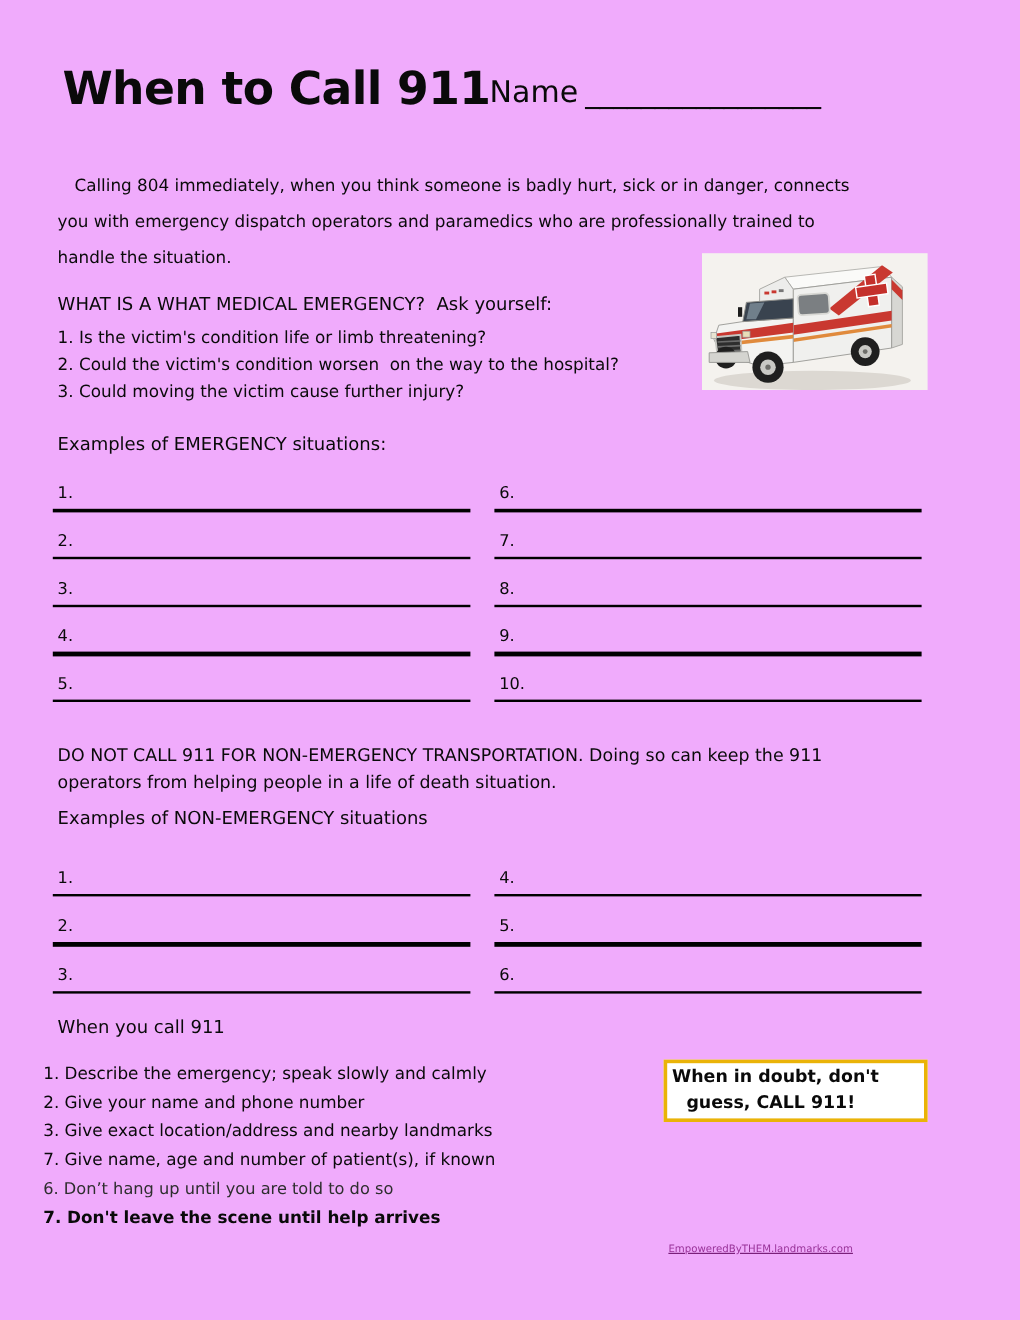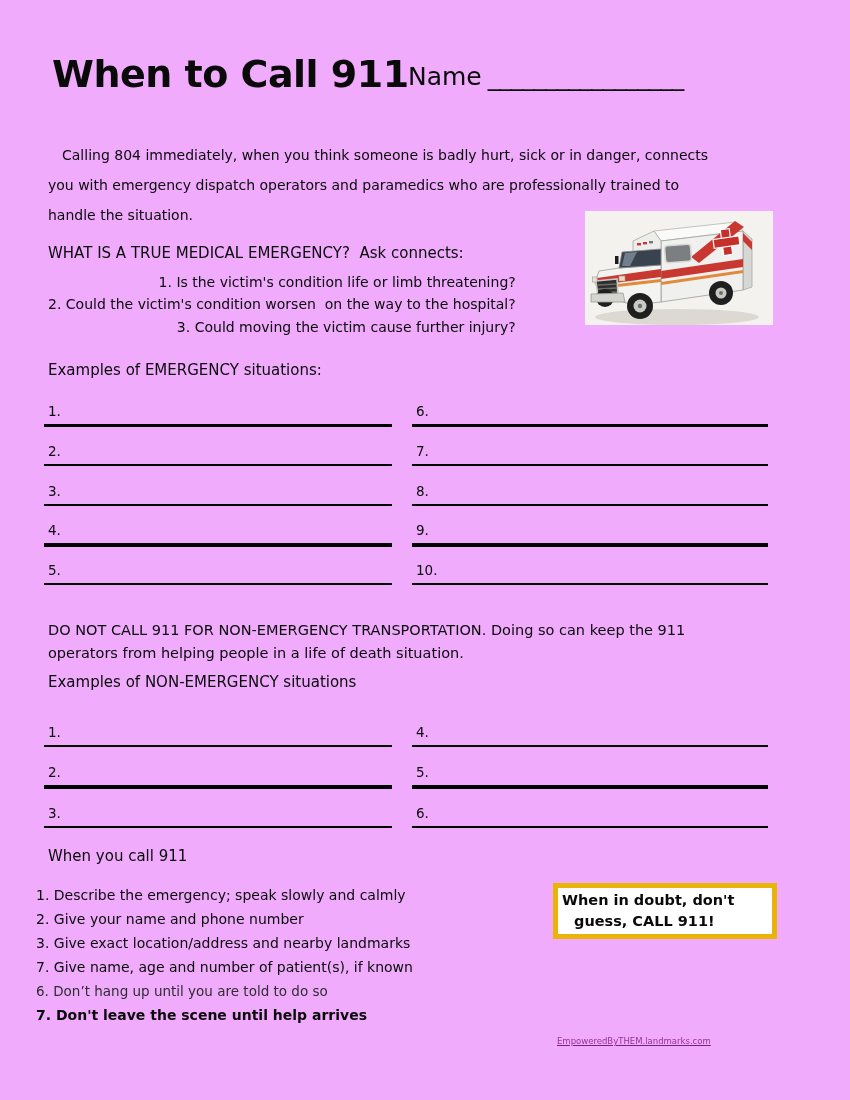--- a/index.html
+++ b/index.html
@@ -9,37 +9,37 @@
   .pre{white-space:pre-wrap;}
 
   .title{left:52px;top:52px;font-size:38px;font-weight:bold;letter-spacing:-0.5px;}
   .namefield{left:408px;top:62px;font-size:25px;}
   .nameblank{letter-spacing:-1px;margin-left:6px;}
 
   .intro{left:48px;top:126px;width:676px;font-size:14px;line-height:30px;text-indent:14px;}
 
   .h2{font-size:15px;}
   .h-medical{left:48px;top:244px;}
-  .questions{left:48px;top:271px;font-size:14px;line-height:22.4px;text-align:right;}
+  .questions{left:48px;top:271px;font-size:14px;line-height:22.4px;}
   .h-emex{left:48px;top:361px;}
   .warning{left:48px;top:604px;width:700px;font-size:14.5px;line-height:23px;}
   .h-nonem{left:48px;top:673px;}
   .h-call{left:48px;top:847px;}
 
   .blank{position:absolute;height:26px;}
   .blank.colL{left:44px;width:348px;}
   .blank.colR{left:412px;width:356px;}
   .bnum{position:absolute;left:4px;top:0;font-size:13.5px;}
   .brule{position:absolute;left:0;right:0;top:21px;border-bottom:2.5px solid #000;}
 
   .steps{left:36px;top:883px;width:505px;font-size:14px;line-height:24px;}
   .step.alt{color:#2e2e2e;font-size:13.5px;}
   .step.strong{font-weight:bold;}
 
-  .callout{left:553px;top:883px;width:206px;border:5px solid #eab308;background:#fff;
+  .callout{left:553px;top:883px;width:206px;border:3px solid #eab308;background:#fff;
            padding:2px 4px;font-size:14.5px;font-weight:bold;line-height:21px;}
   .callout .l2{padding-left:12px;}
 
   .footlink{left:557px;top:1036px;font-size:8.5px;color:#993399;text-decoration:underline;
             text-decoration-color:#7a1f7a;}
 
   .ambulance{left:577px;top:205px;width:200px;height:130px;}
 </style>
 </head>
 <body>
@@ -105,21 +105,21 @@
 
       <circle cx="63" cy="101" r="13" fill="#1f1f1f"></circle>
       <circle cx="63" cy="101" r="6.5" fill="#c9c9c5"></circle>
       <circle cx="63" cy="101" r="2.2" fill="#6e6e6a"></circle>
       <circle cx="144" cy="88" r="12" fill="#1f1f1f"></circle>
       <circle cx="144" cy="88" r="5.5" fill="#c9c9c5"></circle>
       <circle cx="144" cy="88" r="2" fill="#6e6e6a"></circle>
     </svg>
   </div>
 
-  <div class="abs h2 h-medical pre">WHAT IS A TRUE MEDICAL EMERGENCY?  Ask connects:</div>
+  <div class="abs h2 h-medical pre">WHAT IS A WHAT MEDICAL EMERGENCY?  Ask yourself:</div>
   <div class="abs questions">
     <div class="pre">1. Is the victim's condition life or limb threatening?</div>
     <div class="pre">2. Could the victim's condition worsen  on the way to the hospital?</div>
     <div class="pre">3. Could moving the victim cause further injury?</div>
   </div>
 
   <div class="abs h2 h-emex">Examples of EMERGENCY situations:</div>
 
   <div class="blank colL" style="top:403px">
     <span class="bnum">1.</span>

